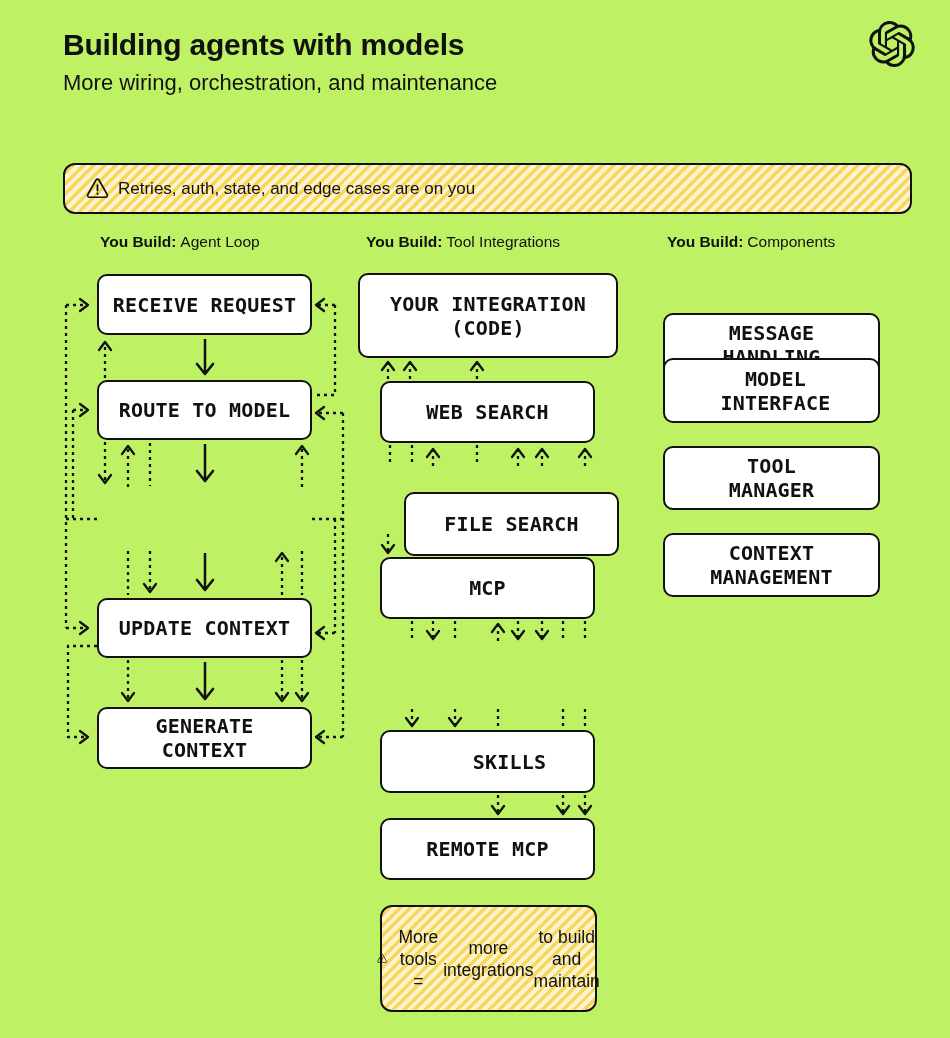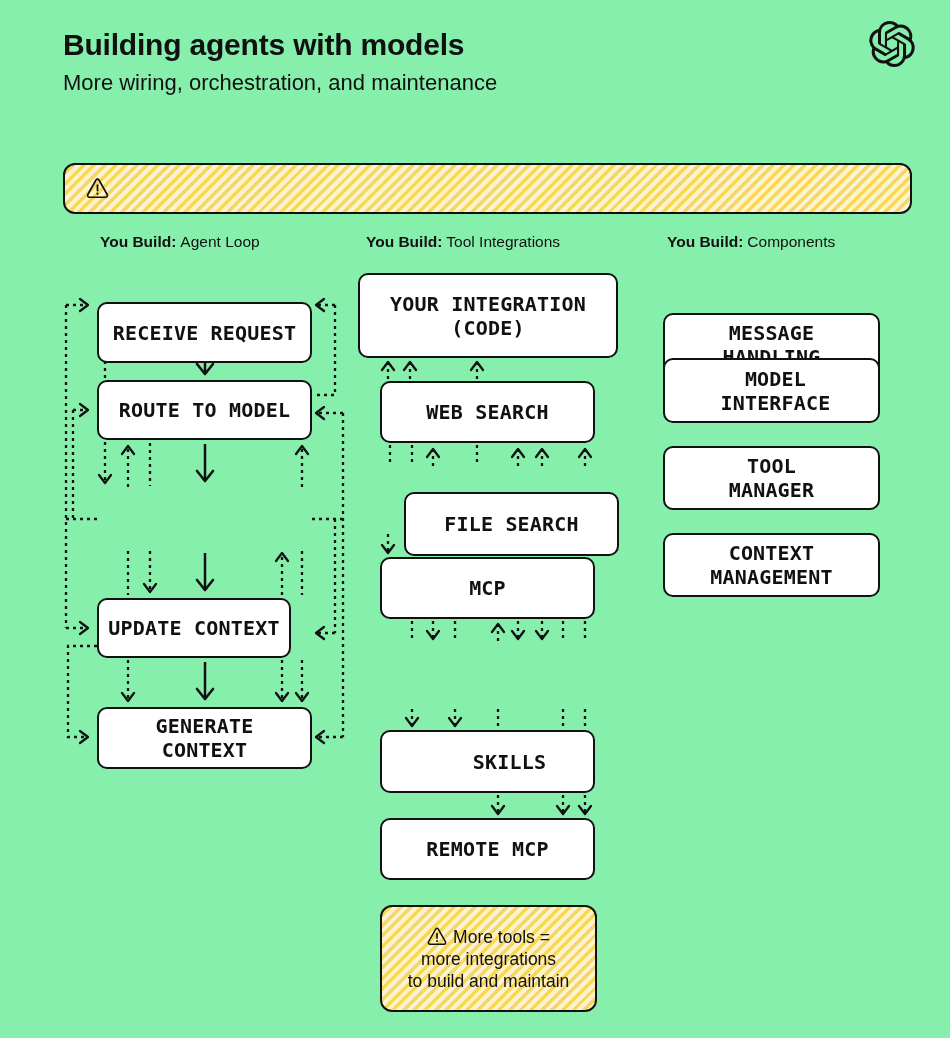--- a/index.html
+++ b/index.html
@@ -1,16 +1,16 @@
 <!DOCTYPE html>
 <html><head>
 <meta charset="utf-8">
 <style>
   html,body{margin:0;padding:0;background:#ffffff;}
-  .page{position:relative;width:950px;height:1038px;background:#86efac;overflow:hidden;
+  .page{position:relative;width:950px;height:1038px;background:#bef264;overflow:hidden;
         font-family:"Liberation Sans", sans-serif;color:#111;}
   .title{position:absolute;left:63px;top:28px;font-size:30px;font-weight:700;letter-spacing:-0.2px;}
   .subtitle{position:absolute;left:63px;top:70px;font-size:22px;font-weight:400;}
   .logo{position:absolute;left:869px;top:21px;width:46px;height:46px;}
 
   .hatch{background:repeating-linear-gradient(135deg,#fdf3cf 0 4px,#f8d85c 4px 7.5px);}
   .banner{position:absolute;left:63px;top:163px;width:849px;height:51px;border:2px solid #111;
           border-radius:12px;box-sizing:border-box;display:flex;align-items:center;gap:9px;
           padding:0 0 0 21px;}
   .banner span{font-size:17px;}
@@ -22,21 +22,21 @@
   .wires{position:absolute;left:0;top:0;pointer-events:none;}
   .d{fill:none;stroke:#111;stroke-width:2.3;stroke-dasharray:3 4;}
   .s{fill:none;stroke:#111;stroke-width:2.5;}
 
   .node{position:absolute;box-sizing:border-box;background:#fff;border:2px solid #111;
         border-radius:10px;display:flex;align-items:center;justify-content:center;
         text-align:center;font-family:"DejaVu Sans Mono","Liberation Mono",monospace;
         font-weight:700;font-size:20px;line-height:24px;white-space:pre-line;letter-spacing:0.2px;}
 
   .note{position:absolute;left:380px;top:905px;width:217px;height:107px;border:2px solid #111;
-        border-radius:12px;box-sizing:border-box;display:flex;flex-direction:column;
+        border-radius:12px;box-sizing:border-box;display:flex;flex-direction:row;
         align-items:center;justify-content:center;font-size:17.5px;line-height:22px;text-align:center;}
   .note-line1{display:flex;align-items:center;gap:6px;}
 </style>
 </head>
 <body>
 
 <div class="page">
 
   <div class="title">Building agents with models</div>
   <div class="subtitle">More wiring, orchestration, and maintenance</div>
@@ -44,20 +44,21 @@
   <svg class="logo" viewBox="0 0 24 24">
     <path fill="#111" d="M22.2819 9.8211a5.9847 5.9847 0 0 0-.5157-4.9108 6.0462 6.0462 0 0 0-6.5098-2.9A6.0651 6.0651 0 0 0 4.9807 4.1818a5.9847 5.9847 0 0 0-3.9977 2.9 6.0462 6.0462 0 0 0 .7427 7.0966 5.98 5.98 0 0 0 .511 4.9107 6.051 6.051 0 0 0 6.5146 2.9001A5.9847 5.9847 0 0 0 13.2599 24a6.0557 6.0557 0 0 0 5.7718-4.2058 5.9894 5.9894 0 0 0 3.9977-2.9001 6.0557 6.0557 0 0 0-.7475-7.073zm-9.022 12.6081a4.4755 4.4755 0 0 1-2.8764-1.0408l.1419-.0804 4.7783-2.7582a.7948.7948 0 0 0 .3927-.6813v-6.7369l2.02 1.1686a.071.071 0 0 1 .038.052v5.5826a4.504 4.504 0 0 1-4.4945 4.4944zm-9.6607-4.1254a4.4708 4.4708 0 0 1-.5346-3.0137l.142.0852 4.783 2.7582a.7712.7712 0 0 0 .7806 0l5.8428-3.3685v2.3324a.0804.0804 0 0 1-.0332.0615L9.74 19.9502a4.4992 4.4992 0 0 1-6.1408-1.6464zM2.3408 7.8956a4.485 4.485 0 0 1 2.3655-1.9728V11.6a.7664.7664 0 0 0 .3879.6765l5.8144 3.3543-2.0201 1.1685a.0757.0757 0 0 1-.071 0l-4.8303-2.7865A4.504 4.504 0 0 1 2.3408 7.8956zm16.5963 3.8558L13.1038 8.364 15.1192 7.2a.0757.0757 0 0 1 .071 0l4.8303 2.7913a4.4944 4.4944 0 0 1-.6765 8.1042v-5.6772a.79.79 0 0 0-.407-.667zm2.0107-3.0231l-.142-.0852-4.7735-2.7818a.7759.7759 0 0 0-.7854 0L9.409 9.2297V6.8974a.0662.0662 0 0 1 .0284-.0615l4.8303-2.7866a4.4992 4.4992 0 0 1 6.6802 4.66zM8.3065 12.863l-2.02-1.1638a.0804.0804 0 0 1-.038-.0567V6.0742a4.4992 4.4992 0 0 1 7.3757-3.4537l-.142.0805L8.704 5.459a.7948.7948 0 0 0-.3927.6813zm1.0976-2.3654l2.602-1.4998 2.6069 1.4998v2.9994l-2.5974 1.4997-2.6067-1.4997z"></path>
   </svg>
 
   <div class="banner hatch">
     <svg width="23" height="21" viewBox="0 0 24 22">
       <path d="M10.45 2.1 L1.85 17.3 a1.9 1.9 0 0 0 1.65 2.85 h17 a1.9 1.9 0 0 0 1.65 -2.85 L13.55 2.1 a1.8 1.8 0 0 0 -3.1 0 Z" fill="none" stroke="#111" stroke-width="1.7" stroke-linejoin="round"></path>
       <line x1="12" y1="7.6" x2="12" y2="13.2" stroke="#111" stroke-width="1.9" stroke-linecap="round"></line>
       <circle cx="12" cy="16.4" r="1.15" fill="#111"></circle>
     </svg>
+    <span>Retries, auth, state, and edge cases are on you</span>
   </div>
 
   <div class="colhead" style="left:100px;">
     <b>You Build:</b><span class="hrest">Agent Loop</span>
   </div>
   <div class="colhead" style="left:366px;">
     <b>You Build:</b><span class="hrest">Tool Integrations</span>
   </div>
   <div class="colhead" style="left:667px;">
     <b>You Build:</b><span class="hrest">Components</span>
@@ -151,23 +152,23 @@
       <path class="d" d="M498,709 V728"></path>
       <path class="d" d="M563,709 V728"></path>
       <path class="d" d="M585,709 V728"></path>
 
       <path class="d" d="M498,795 V814" marker-end="url(#ch)"></path>
       <path class="d" d="M563,795 V814" marker-end="url(#ch)"></path>
       <path class="d" d="M585,795 V814" marker-end="url(#ch)"></path>
     </g>
   </svg>
 
-  <div class="node" style="left:97px;top:274px;width:215px;height:61px;margin-top:28px;"><span>RECEIVE REQUEST</span></div>
+  <div class="node" style="left:97px;top:274px;width:215px;height:61px;"><span>RECEIVE REQUEST</span></div>
   <div class="node" style="left:97px;top:380px;width:215px;height:60px;"><span>ROUTE TO MODEL</span></div>
-  <div class="node" style="left:97px;top:598px;width:194px;height:60px;"><span>UPDATE CONTEXT</span></div>
+  <div class="node" style="left:97px;top:598px;width:215px;height:60px;"><span>UPDATE CONTEXT</span></div>
   <div class="node" style="left:97px;top:707px;width:215px;height:62px;"><span>GENERATE
 CONTEXT</span></div>
 
   <div class="node" style="left:358px;top:273px;width:260px;height:85px;"><span>YOUR INTEGRATION
 (CODE)</span></div>
   <div class="node" style="left:380px;top:381px;width:215px;height:62px;"><span>WEB SEARCH</span></div>
   <div class="node" style="left:404px;top:468px;width:215px;height:64px;margin-top:24px;"><span>FILE SEARCH</span></div>
   <div class="node" style="left:380px;top:557px;width:215px;height:62px;"><span>MCP</span></div>
   <div class="node" style="left:380px;top:730px;width:215px;height:63px;padding-left:44px;"><span>SKILLS</span></div>
   <div class="node" style="left:380px;top:818px;width:215px;height:62px;"><span>REMOTE MCP</span></div>

